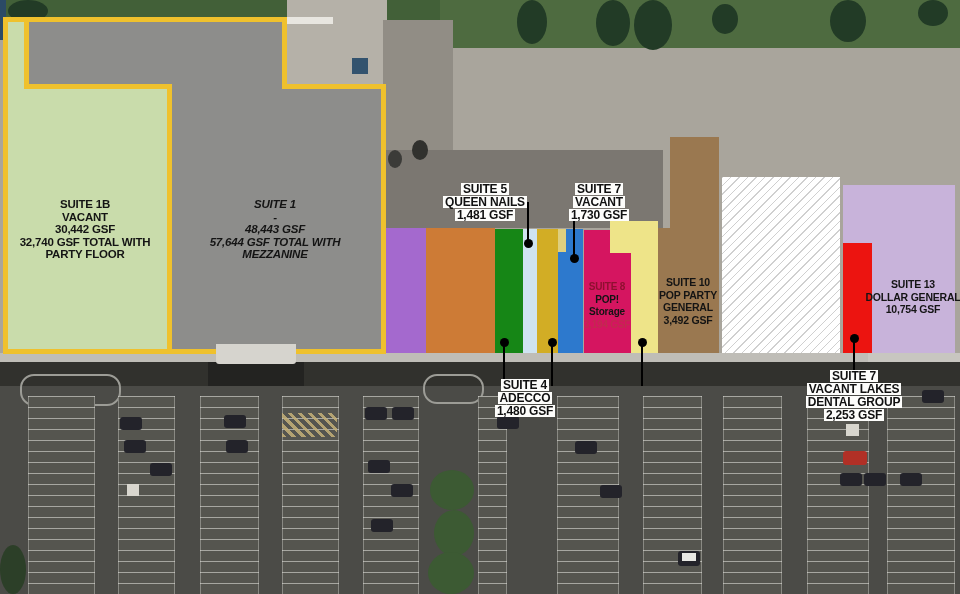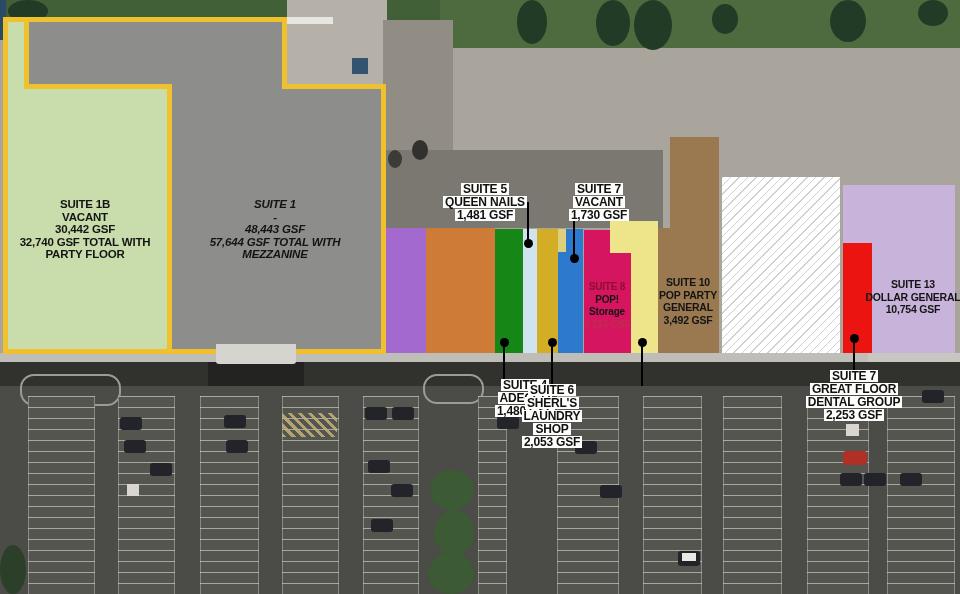--- a/index.html
+++ b/index.html
@@ -171,35 +171,28 @@
   <div class="dot" style="left:570px;top:254px;"></div>
 
   <div class="callout" style="left:466px;top:379px;width:118px;">
     <div><span>SUITE 4</span></div>
     <div><span>ADECCO</span></div>
     <div><span>1,480 GSF</span></div>
   </div>
   <div class="leader" style="left:503px;top:342px;height:39px;"></div>
   <div class="dot" style="left:500px;top:338px;"></div>
 
-  <div class="callout" style="left:492px;top:384px;width:120px;">
-    <div><span>SUITE 6</span></div>
-    <div><span>SHERL'S</span></div>
-    <div><span>LAUNDRY</span></div>
-    <div><span>SHOP</span></div>
-    <div><span>2,053 GSF</span></div>
-  </div>
   <div class="leader" style="left:551px;top:342px;height:44px;"></div>
   <div class="dot" style="left:548px;top:338px;"></div>
 
   <div class="leader" style="left:641px;top:342px;height:44px;"></div>
   <div class="dot" style="left:638px;top:338px;"></div>
 
   <div class="callout" style="left:792px;top:370px;width:124px;">
     <div><span>SUITE 7</span></div>
-    <div><span>GREAT FLOOR</span></div>
+    <div><span>VACANT LAKES</span></div>
     <div><span>DENTAL GROUP</span></div>
     <div><span>2,253 GSF</span></div>
   </div>
   <div class="leader" style="left:853px;top:338px;height:35px;"></div>
   <div class="dot" style="left:850px;top:334px;"></div>
 
 </div>
 
 </body></html>

